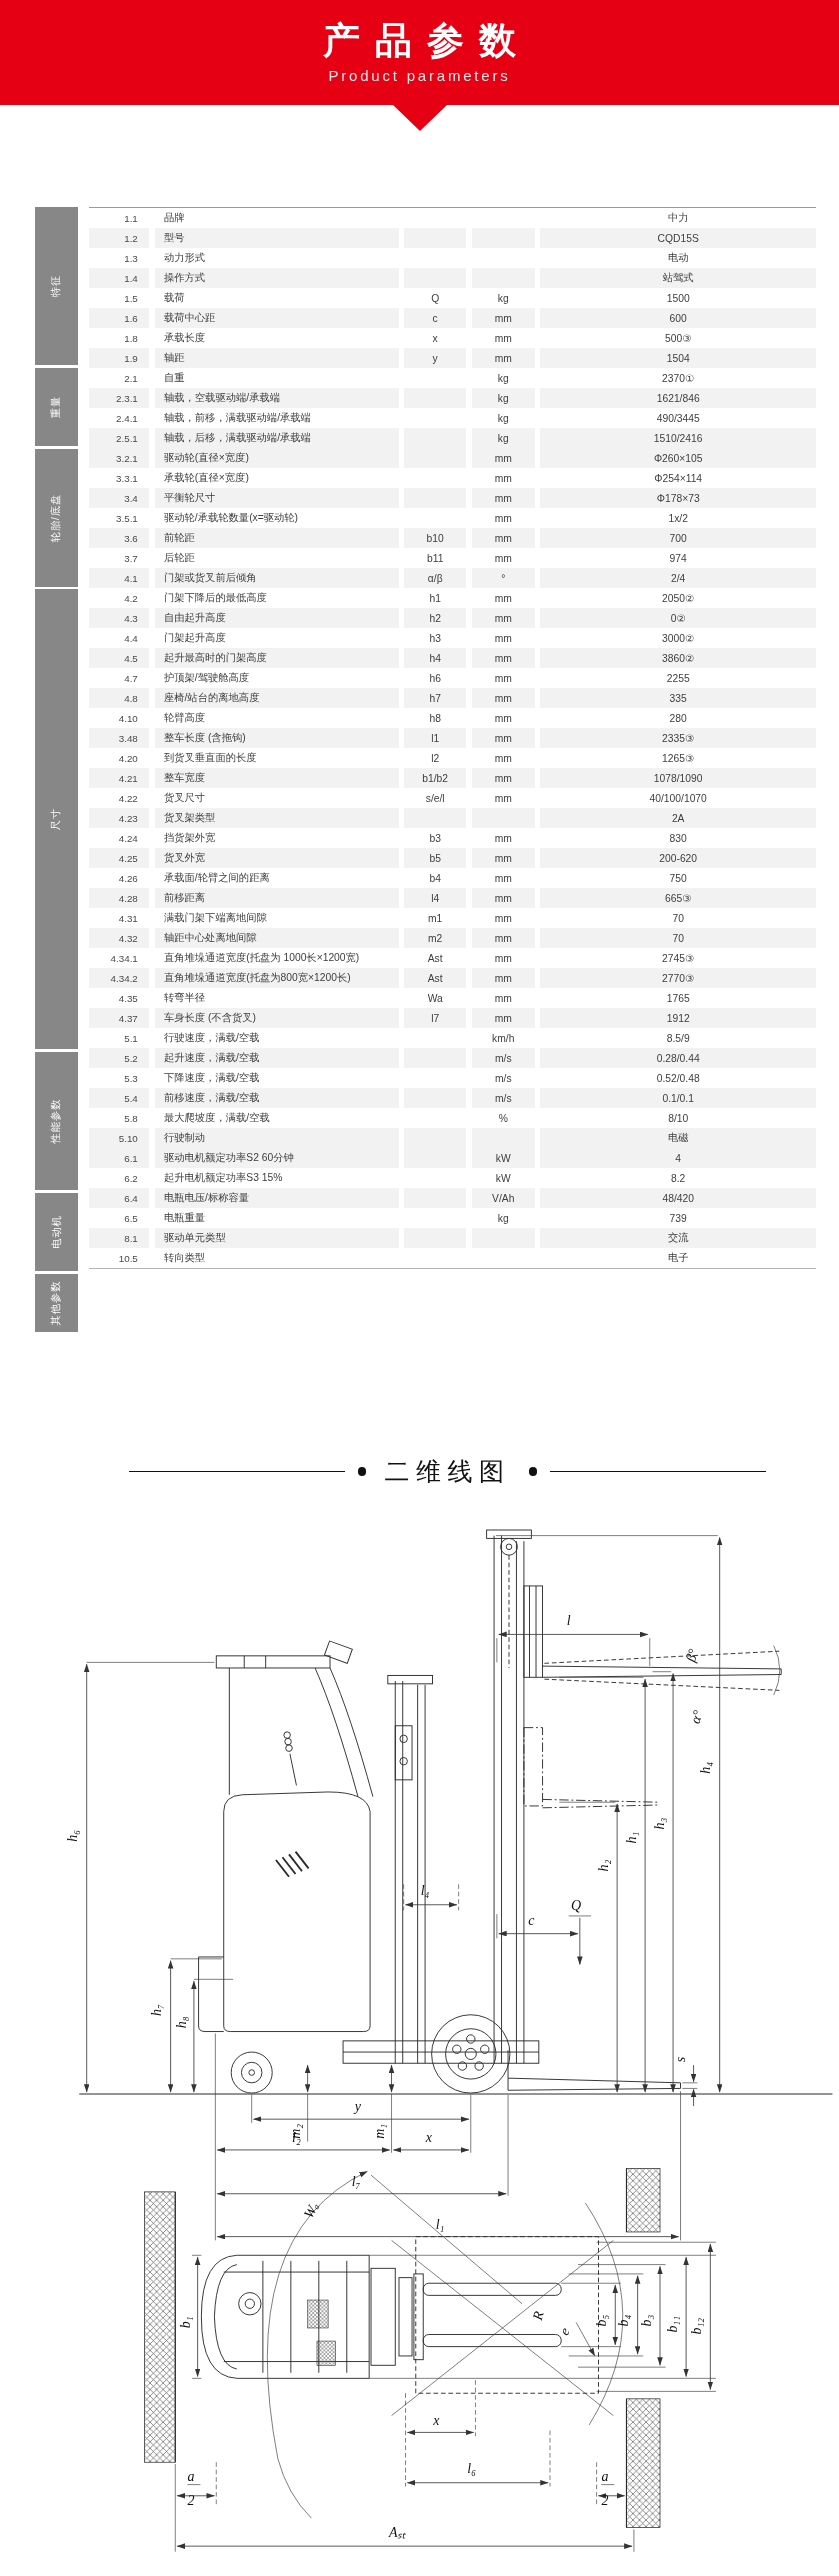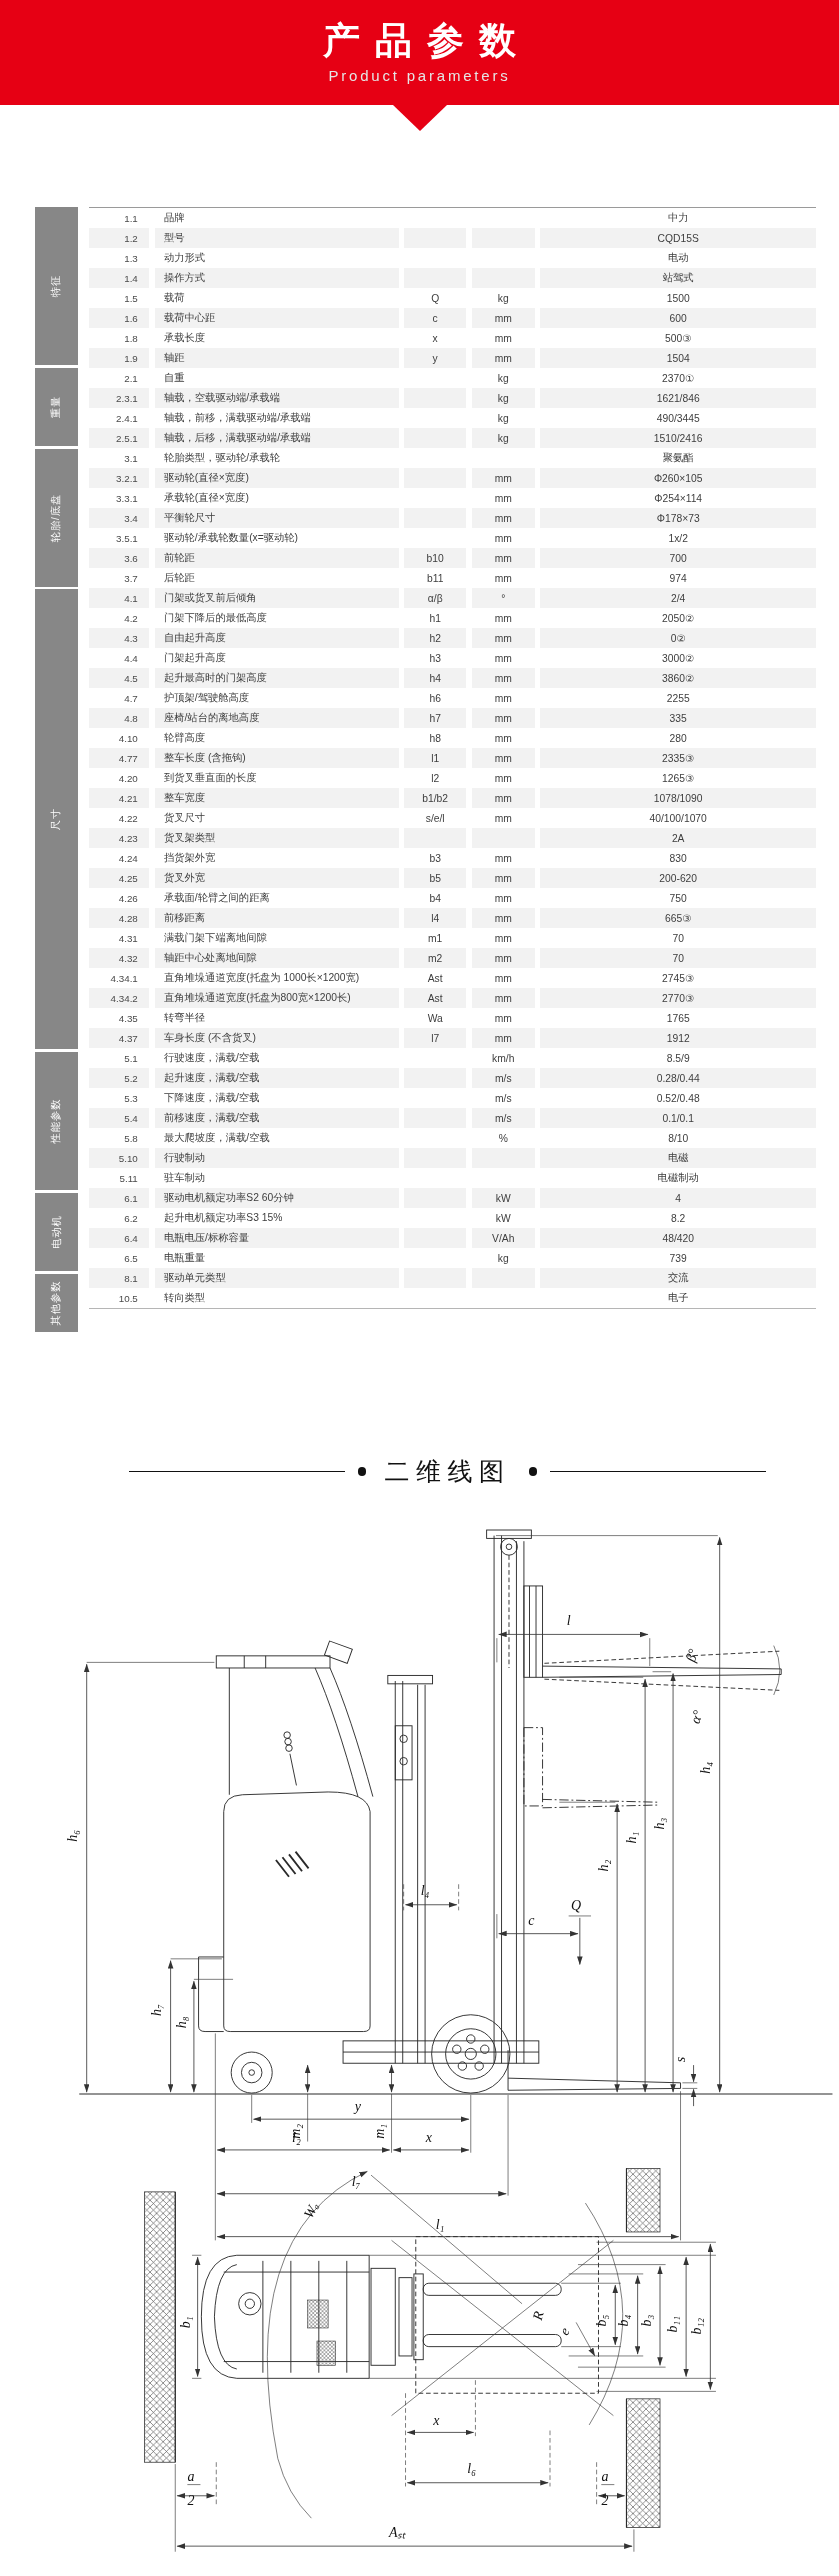--- a/index.html
+++ b/index.html
@@ -158,27 +158,20 @@
       <span class="c-unit">kg</span>
       <span class="c-val">490/3445</span>
     </div>
         <div class="row alt">
       <span class="c-no">2.5.1</span>
       <span class="c-name">轴载，后移，满载驱动端/承载端</span>
       <span class="c-sym"></span>
       <span class="c-unit">kg</span>
       <span class="c-val">1510/2416</span>
     </div>
-        <div class="row">
-      <span class="c-no">3.1</span>
-      <span class="c-name">轮胎类型，驱动轮/承载轮</span>
-      <span class="c-sym"></span>
-      <span class="c-unit"></span>
-      <span class="c-val">聚氨酯</span>
-    </div>
         <div class="row alt">
       <span class="c-no">3.2.1</span>
       <span class="c-name">驱动轮(直径×宽度)</span>
       <span class="c-sym"></span>
       <span class="c-unit">mm</span>
       <span class="c-val">Φ260×105</span>
     </div>
         <div class="row">
       <span class="c-no">3.3.1</span>
       <span class="c-name">承载轮(直径×宽度)</span>
@@ -264,21 +257,21 @@
       <span class="c-val">335</span>
     </div>
         <div class="row">
       <span class="c-no">4.10</span>
       <span class="c-name">轮臂高度</span>
       <span class="c-sym">h8</span>
       <span class="c-unit">mm</span>
       <span class="c-val">280</span>
     </div>
         <div class="row alt">
-      <span class="c-no">4.77</span>
+      <span class="c-no">3.48</span>
       <span class="c-name">整车长度 (含拖钩)</span>
       <span class="c-sym">l1</span>
       <span class="c-unit">mm</span>
       <span class="c-val">2335③</span>
     </div>
         <div class="row">
       <span class="c-no">4.20</span>
       <span class="c-name">到货叉垂直面的长度</span>
       <span class="c-sym">l2</span>
       <span class="c-unit">mm</span>
@@ -409,27 +402,20 @@
       <span class="c-sym"></span>
       <span class="c-unit">%</span>
       <span class="c-val">8/10</span>
     </div>
         <div class="row alt">
       <span class="c-no">5.10</span>
       <span class="c-name">行驶制动</span>
       <span class="c-sym"></span>
       <span class="c-unit"></span>
       <span class="c-val">电磁</span>
-    </div>
-        <div class="row">
-      <span class="c-no">5.11</span>
-      <span class="c-name">驻车制动</span>
-      <span class="c-sym"></span>
-      <span class="c-unit"></span>
-      <span class="c-val">电磁制动</span>
     </div>
         <div class="row alt">
       <span class="c-no">6.1</span>
       <span class="c-name">驱动电机额定功率S2 60分钟</span>
       <span class="c-sym"></span>
       <span class="c-unit">kW</span>
       <span class="c-val">4</span>
     </div>
         <div class="row">
       <span class="c-no">6.2</span>

